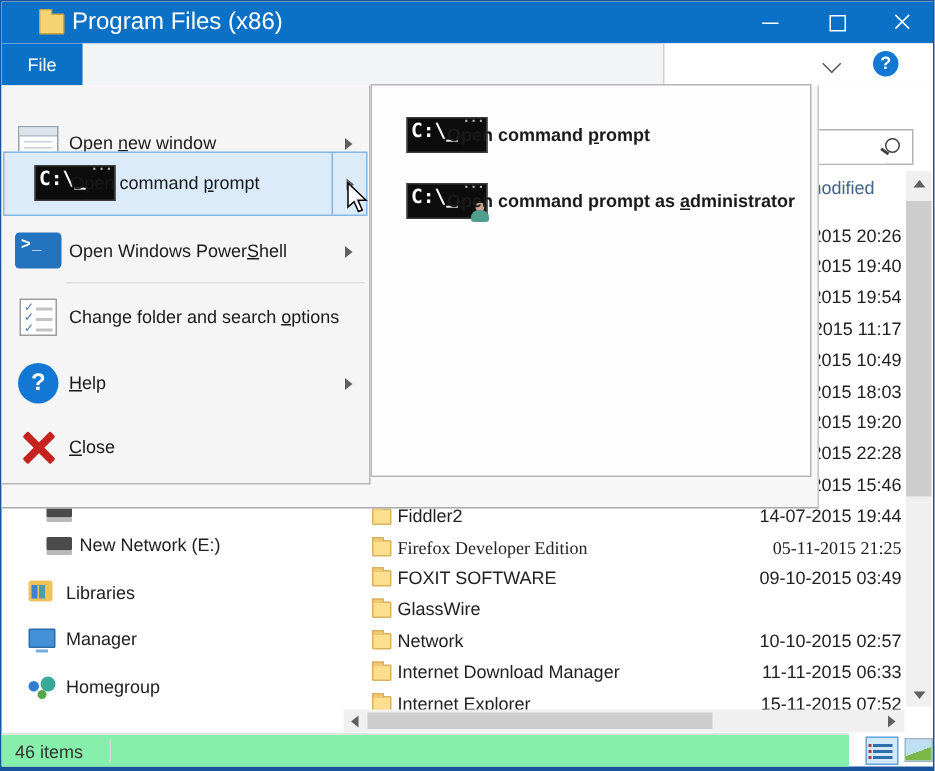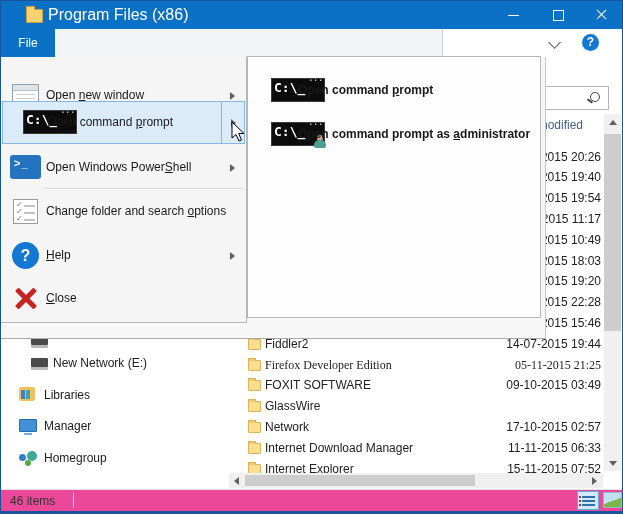--- a/index.html
+++ b/index.html
@@ -116,21 +116,21 @@
   .options-icon .opt-row { position:absolute; left:2px; height:6px; width:20px; }
   .options-icon .opt-row:before { content:"\2713"; position:absolute; left:0; top:-3px; font-size:8px; color:#4a7ab5; font-weight:bold; }
   .options-icon .opt-row:after { content:""; position:absolute; left:8px; top:2px; width:11px; height:2px; background:#c2c2c2; }
   .help-icon { left:2px; top:0px; width:27px; height:27px; border-radius:50%; background:#1377d4;
                color:#fff; font-size:16px; font-weight:bold; text-align:center; line-height:27px; }
   .close-icon { left:3px; top:1px; width:26px; height:26px; }
   .close-icon:before,.close-icon:after { content:""; position:absolute; left:0px; top:10px; width:26px; height:5px; background:#c4231f; border-radius:1px; }
   .close-icon:before { transform:rotate(45deg); } .close-icon:after { transform:rotate(-45deg); }
 
   
-  .statusbar { left:0; top:488px; width:623px; height:23px; background:#ec4899; border-top:1px solid #e3e3e3; box-sizing:border-box; }
+  .statusbar { left:0; top:488px; width:565px; height:23px; background:#86efac; border-top:1px solid #e3e3e3; box-sizing:border-box; }
   .status-text { position:absolute; left:9px; top:4px; font-size:12px; color:#333; }
   .status-sep { position:absolute; left:72px; top:3px; width:1px; height:15px; background:#d9d9d9; }
   .view-btn { position:absolute; top:1px; height:19px; box-sizing:border-box; }
   .vb-details { left:576px; width:22px; border:1px solid #61a8e0; background:#d3e8f8; }
   .vb-details .rows { position:absolute; left:4px; top:4px; width:13px; height:10px;
       background:repeating-linear-gradient(#2f6fae 0 2px, transparent 2px 4px); }
   .vb-details .rows:before { content:""; position:absolute; left:-3px; top:0; width:2px; height:10px;
       background:repeating-linear-gradient(#a33d3d 0 2px, transparent 2px 4px); }
   .vb-thumbs { left:602px; width:19px; top:2px; height:16px; border:1px solid #9ab6c8;
       background:linear-gradient(160deg,#bfe0f2 0 55%,#7ab648 55% 100%); }
@@ -216,21 +216,21 @@
         <span class="fname">FOXIT SOFTWARE</span>
         <span class="fdate">09-10-2015 03:49</span>
       </div>
       <div class="frow" style="top: 395.2px;">
         <span class="folder-ico"></span>
         <span class="fname">GlassWire</span>
       </div>
       <div class="frow" style="top: 416px;">
         <span class="folder-ico"></span>
         <span class="fname">Network</span>
-        <span class="fdate">17-10-2015 02:57</span>
+        <span class="fdate">10-10-2015 02:57</span>
       </div>
       <div class="frow" style="top: 436.8px;">
         <span class="folder-ico"></span>
         <span class="fname">Internet Download Manager</span>
         <span class="fdate">11-11-2015 06:33</span>
       </div>
       <div class="frow" style="top: 457.6px;">
         <span class="folder-ico"></span>
         <span class="fname">Internet Explorer</span>
         <span class="fdate">15-11-2015 07:52</span>

